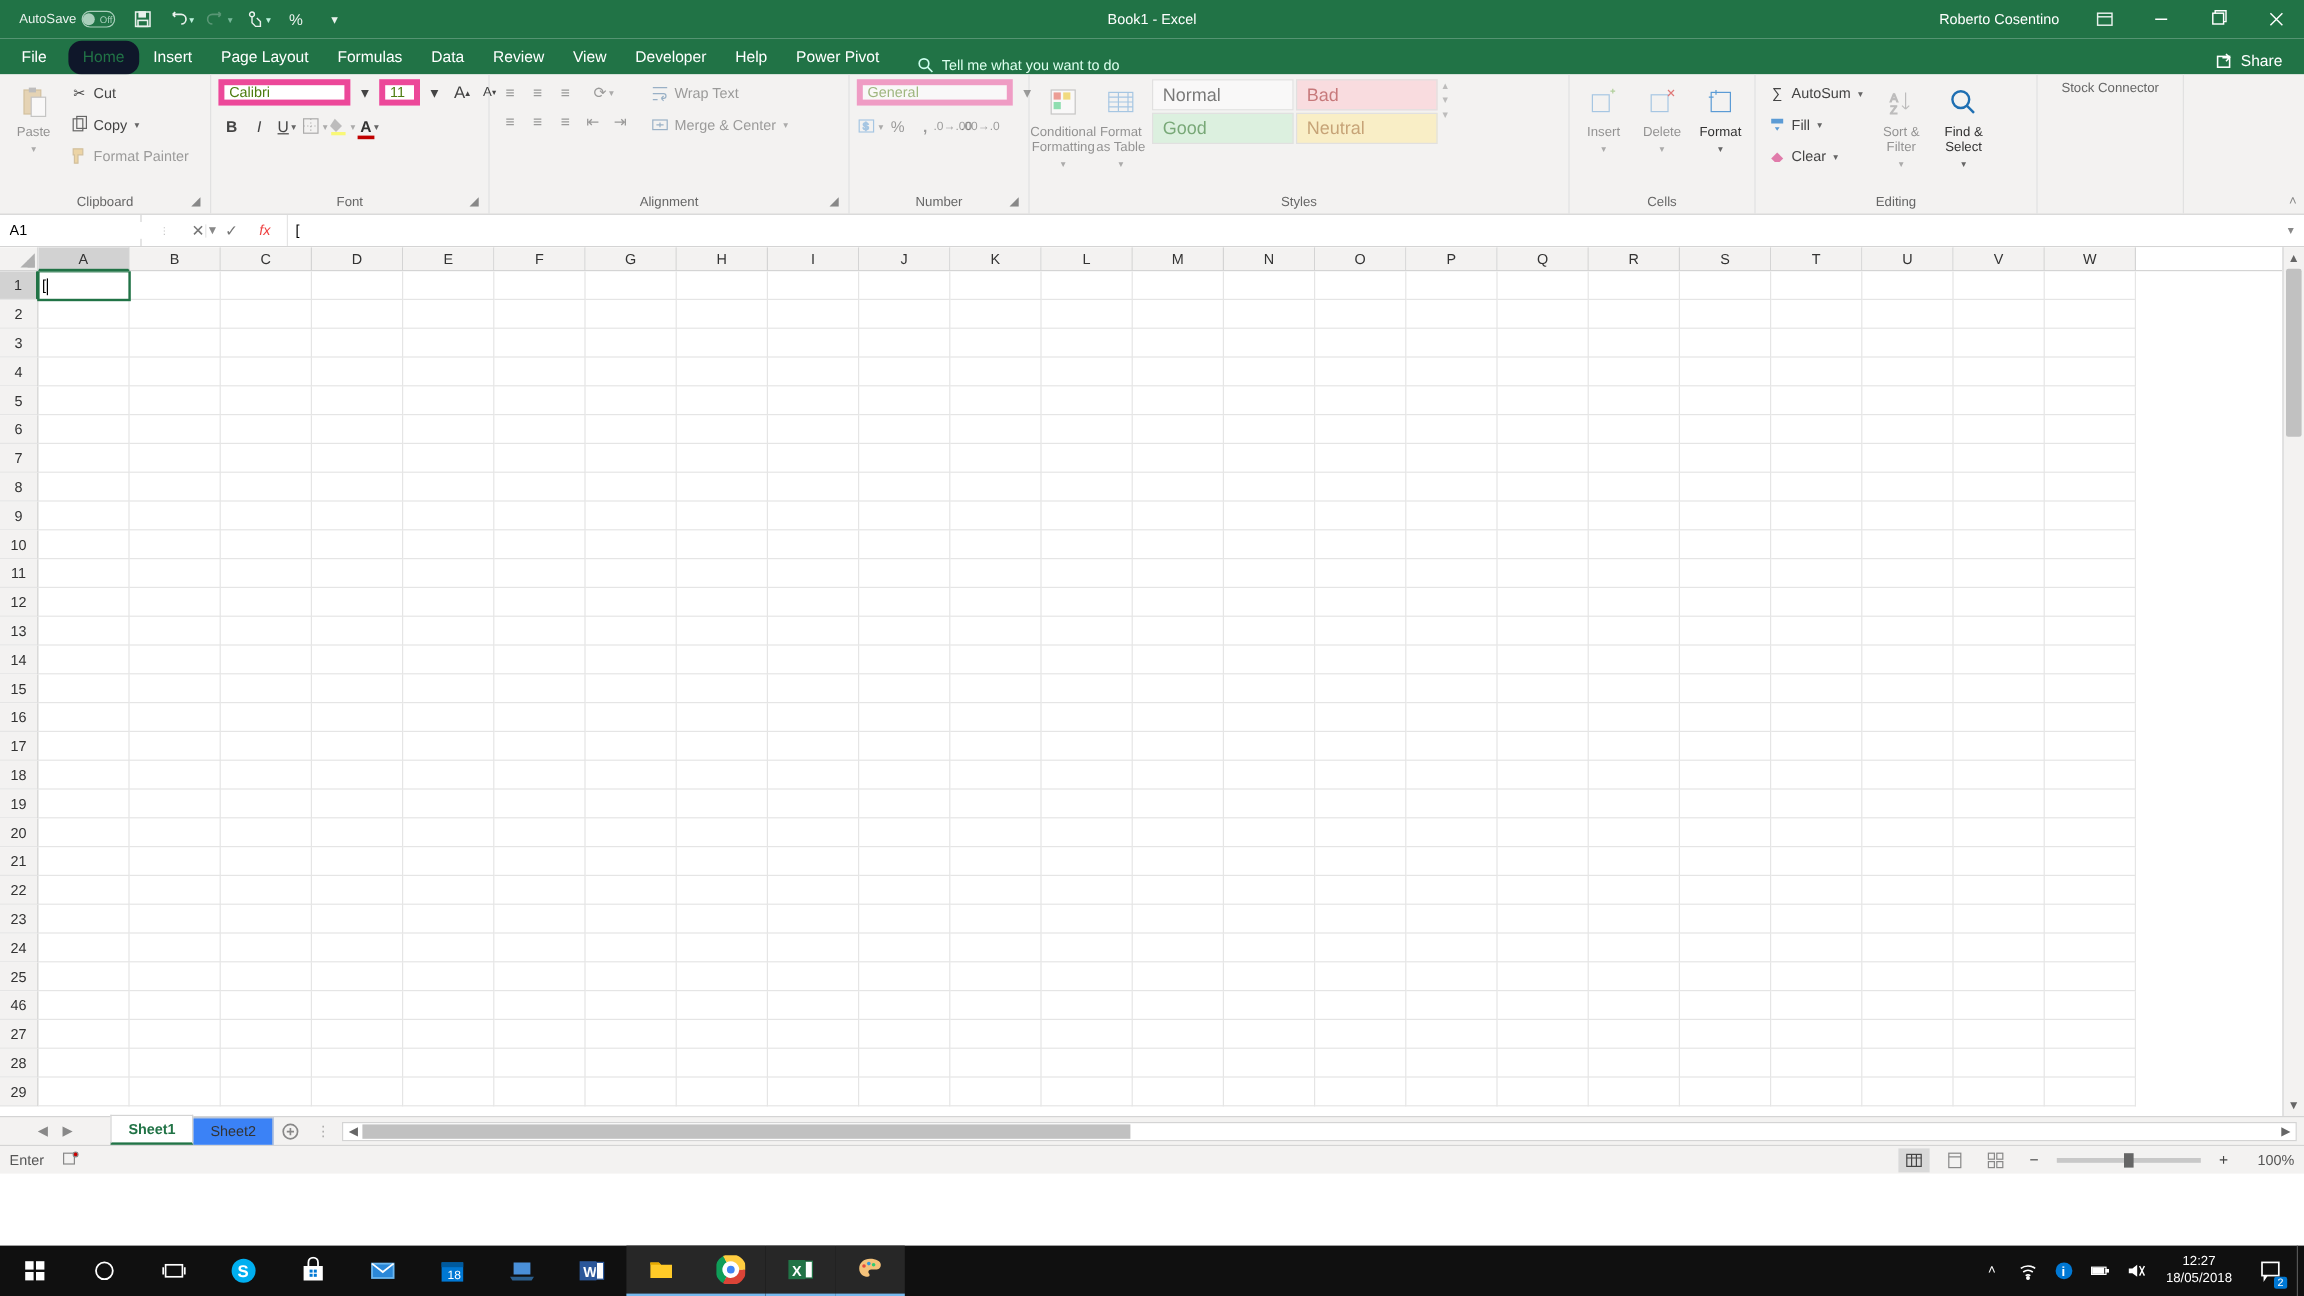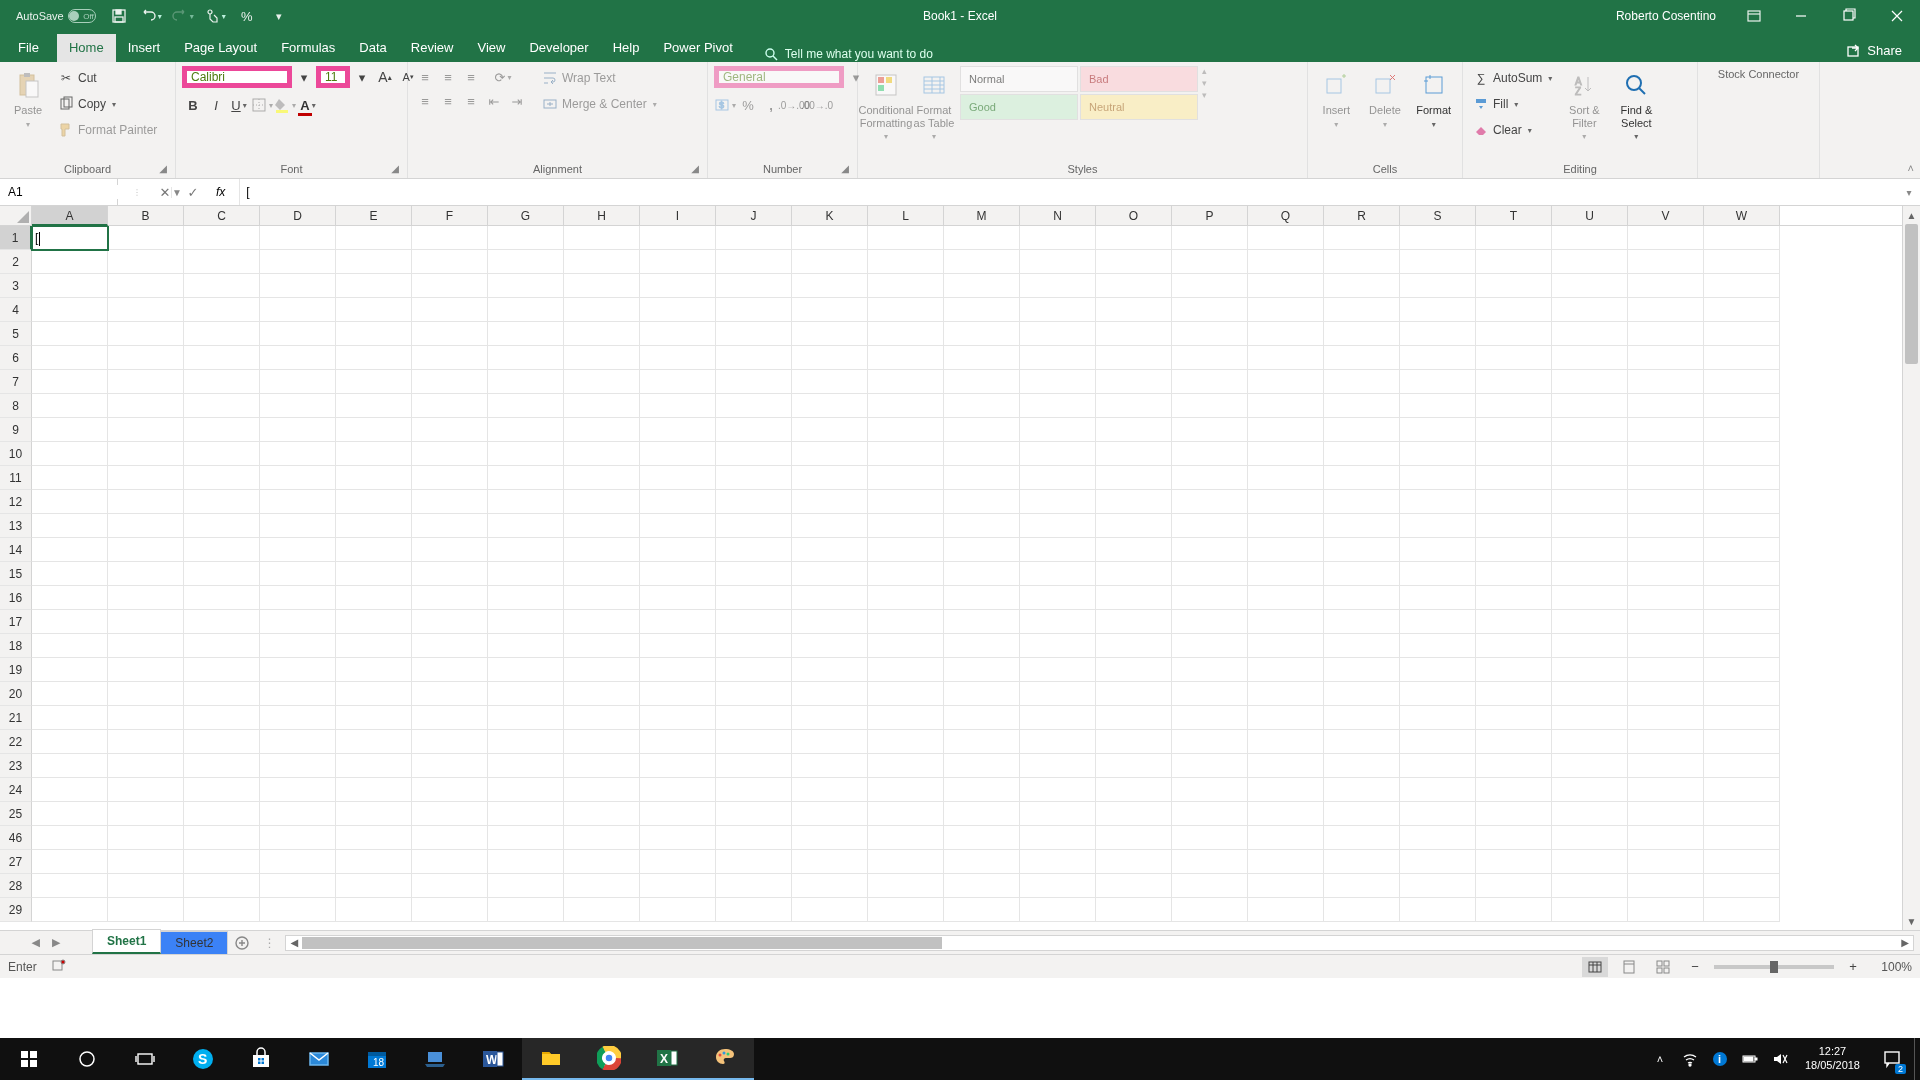--- a/index.html
+++ b/index.html
@@ -16,21 +16,21 @@
 .toggle .offtxt{ font-size:8px; margin-left:-10px; color:#b8d9c8; }
 .qat-btn { width: 26px; height: 26px; display: inline-flex; align-items: center; justify-content: center; opacity: .9; cursor: pointer; }
 .user-name { padding: 0 14px; font-size: 12px; }
 .win-btn { width: 46px; height: 32px; display:inline-flex; align-items:center; justify-content:center; cursor:pointer; }
 .ribbon-display-btn { width: 44px; height: 26px; display:inline-flex; align-items:center; justify-content:center; cursor:pointer; opacity:.9;}
 
 
 .tabstrip { height: 30px; background: #217346; display: flex; align-items: flex-end; font-size: 13px; }
 .tabstrip .tab { padding: 6px 12px 7px; color: #fff; cursor: pointer; text-align: center; }
 .tabstrip .tab.file { padding-left:18px; padding-right:18px; }
-.tabstrip .tab.active { background: #e5e5e5; color: #217346; }
+.tabstrip .tab.active { background: #0f172a; color: #217346; border-radius: 11px; }
 .tabstrip .tellme { display:flex; align-items:center; gap:6px; color:#dfe; font-size:12px; margin-left:18px; cursor:text; }
 .tabstrip .share { margin-left:auto; margin-right:10px; color:#fff; display:flex; align-items:center; gap:5px; cursor:pointer; padding:4px 8px;}
 
 
 .ribbon { height: 117px; background: #f3f2f1; border-bottom: 1px solid #d4d4d4; display: flex; position:relative; }
 .ribbon .group { border-right: 1px solid #e1e1e1; display: flex; flex-direction: column; justify-content: space-between; padding: 4px 6px 2px; }
 .group-label { text-align: center; font-size: 11px; color: #666; padding: 2px 0 1px; position:relative; }
 .group-launcher { position:absolute; right:2px; bottom:2px; font-size:10px; color:#888; cursor:pointer; }
 .group-body { flex: 1; display: flex; gap: 4px; align-items: flex-start; }
 
@@ -43,39 +43,39 @@
 .smallbtn { height: 24px; display:inline-flex; align-items:center; gap:4px; padding: 0 4px; cursor:pointer; font-size:12px; color:#444; }
 .smallbtn .icn { width:16px; display:inline-flex; justify-content:center; }
 .smallbtn.disabled, .bigbtn.disabled, .disabled { opacity: .5; pointer-events: none; }
 .dd-caret { font-size:8px; color:#666; margin-left:2px; }
 
 input.combo { height:22px; font-size:12px; border:5px solid #ec4899; background:#fff; padding:0 4px; color:#4d7c0f; }
 
 .rowbtns { display:flex; gap:1px; }
 .iconbtn { width:22px; height:22px; display:inline-flex; align-items:center; justify-content:center; cursor:pointer; font-size:13px; color:#444;}
 
-.cellstyle { width:118px; height:26px; border:1px solid #d0d0d0; background:#fff; display:flex; align-items:center; padding:0 8px; font-size:11px; cursor:pointer;}
+.cellstyle { width:118px; height:26px; border:1px solid #d0d0d0; background:#fff; display:flex; align-items:center; padding:0 8px; font-size:15px; cursor:pointer;}
 .style-bad   { background:#ffc7ce; color:#9c0006; }
 .style-good  { background:#c6efce; color:#006100; }
 .style-neutral{ background:#ffeb9c; color:#9c5700; }
 
 .msft-badge { display:flex; flex-direction:column; align-items:center; gap:2px; }
 .msft-badge .t1{ font-size:10px; font-weight:bold; color:#333; }
 .msft-badge .t2{ font-size:10px; background:#e8f5e9; color:#2e7d32; padding:1px 4px; border:1px solid #c8e6c9; }
 
 .ribbon-collapse { position:absolute; right:6px; bottom:4px; font-size:11px; color:#888; cursor:pointer;}
 
 
 .formula-row { height: 27px; border-bottom:1px solid #d4d4d4; display:flex; align-items:stretch; background:#fff;}
 .namebox { width:118px; border-right:1px solid #d4d4d4; display:flex; align-items:center; }
 .namebox input { flex:1; border:none; font-size:12px; padding:0 8px; outline:none; }
 .namebox .dd { width:16px; text-align:center; color:#888; font-size:10px; cursor:pointer; border-left:1px solid #e5e5e5; display:flex; align-items:center; justify-content:center;}
 .f-icons { display:flex; align-items:center; padding:0 6px; gap:2px; border-right:1px solid #e5e5e5;}
 .f-icons .iconbtn { width:26px; color:#888;}
-.fx-label { font-style:italic; font-size:12px; color:#000000; padding:0 8px; display:flex; align-items:center;}
+.fx-label { font-style:italic; font-size:12px; color:#ef4444; padding:0 8px; display:flex; align-items:center;}
 .formula-input { flex:1; border:none; font-size:12px; padding:0 6px; outline:none; }
 .formula-expand { width:22px; display:flex; align-items:center; justify-content:center; color:#888; cursor:pointer; font-size:10px;}
 
 
 .grid-area { height: 724px; display:flex; background:#fff; }
 .grid-main { flex:1; display:flex; flex-direction:column; overflow:hidden; position:relative;}
 .col-headers { height:20px; display:flex; border-bottom:1px solid #d4d4d4; }
 .corner { width:32px; border-right:1px solid #d4d4d4; background:#f3f2f1; position:relative; cursor:pointer;}
 .corner::after{ content:''; position:absolute; right:2px; bottom:2px; border:6px solid transparent; border-right-color:#b0b0b0; border-bottom-color:#b0b0b0;}
 .colhdr { width:76px; background:#f3f2f1; border-right:1px solid #d4d4d4; text-align:center; font-size:12px; color:#333; line-height:20px; cursor:pointer;}

